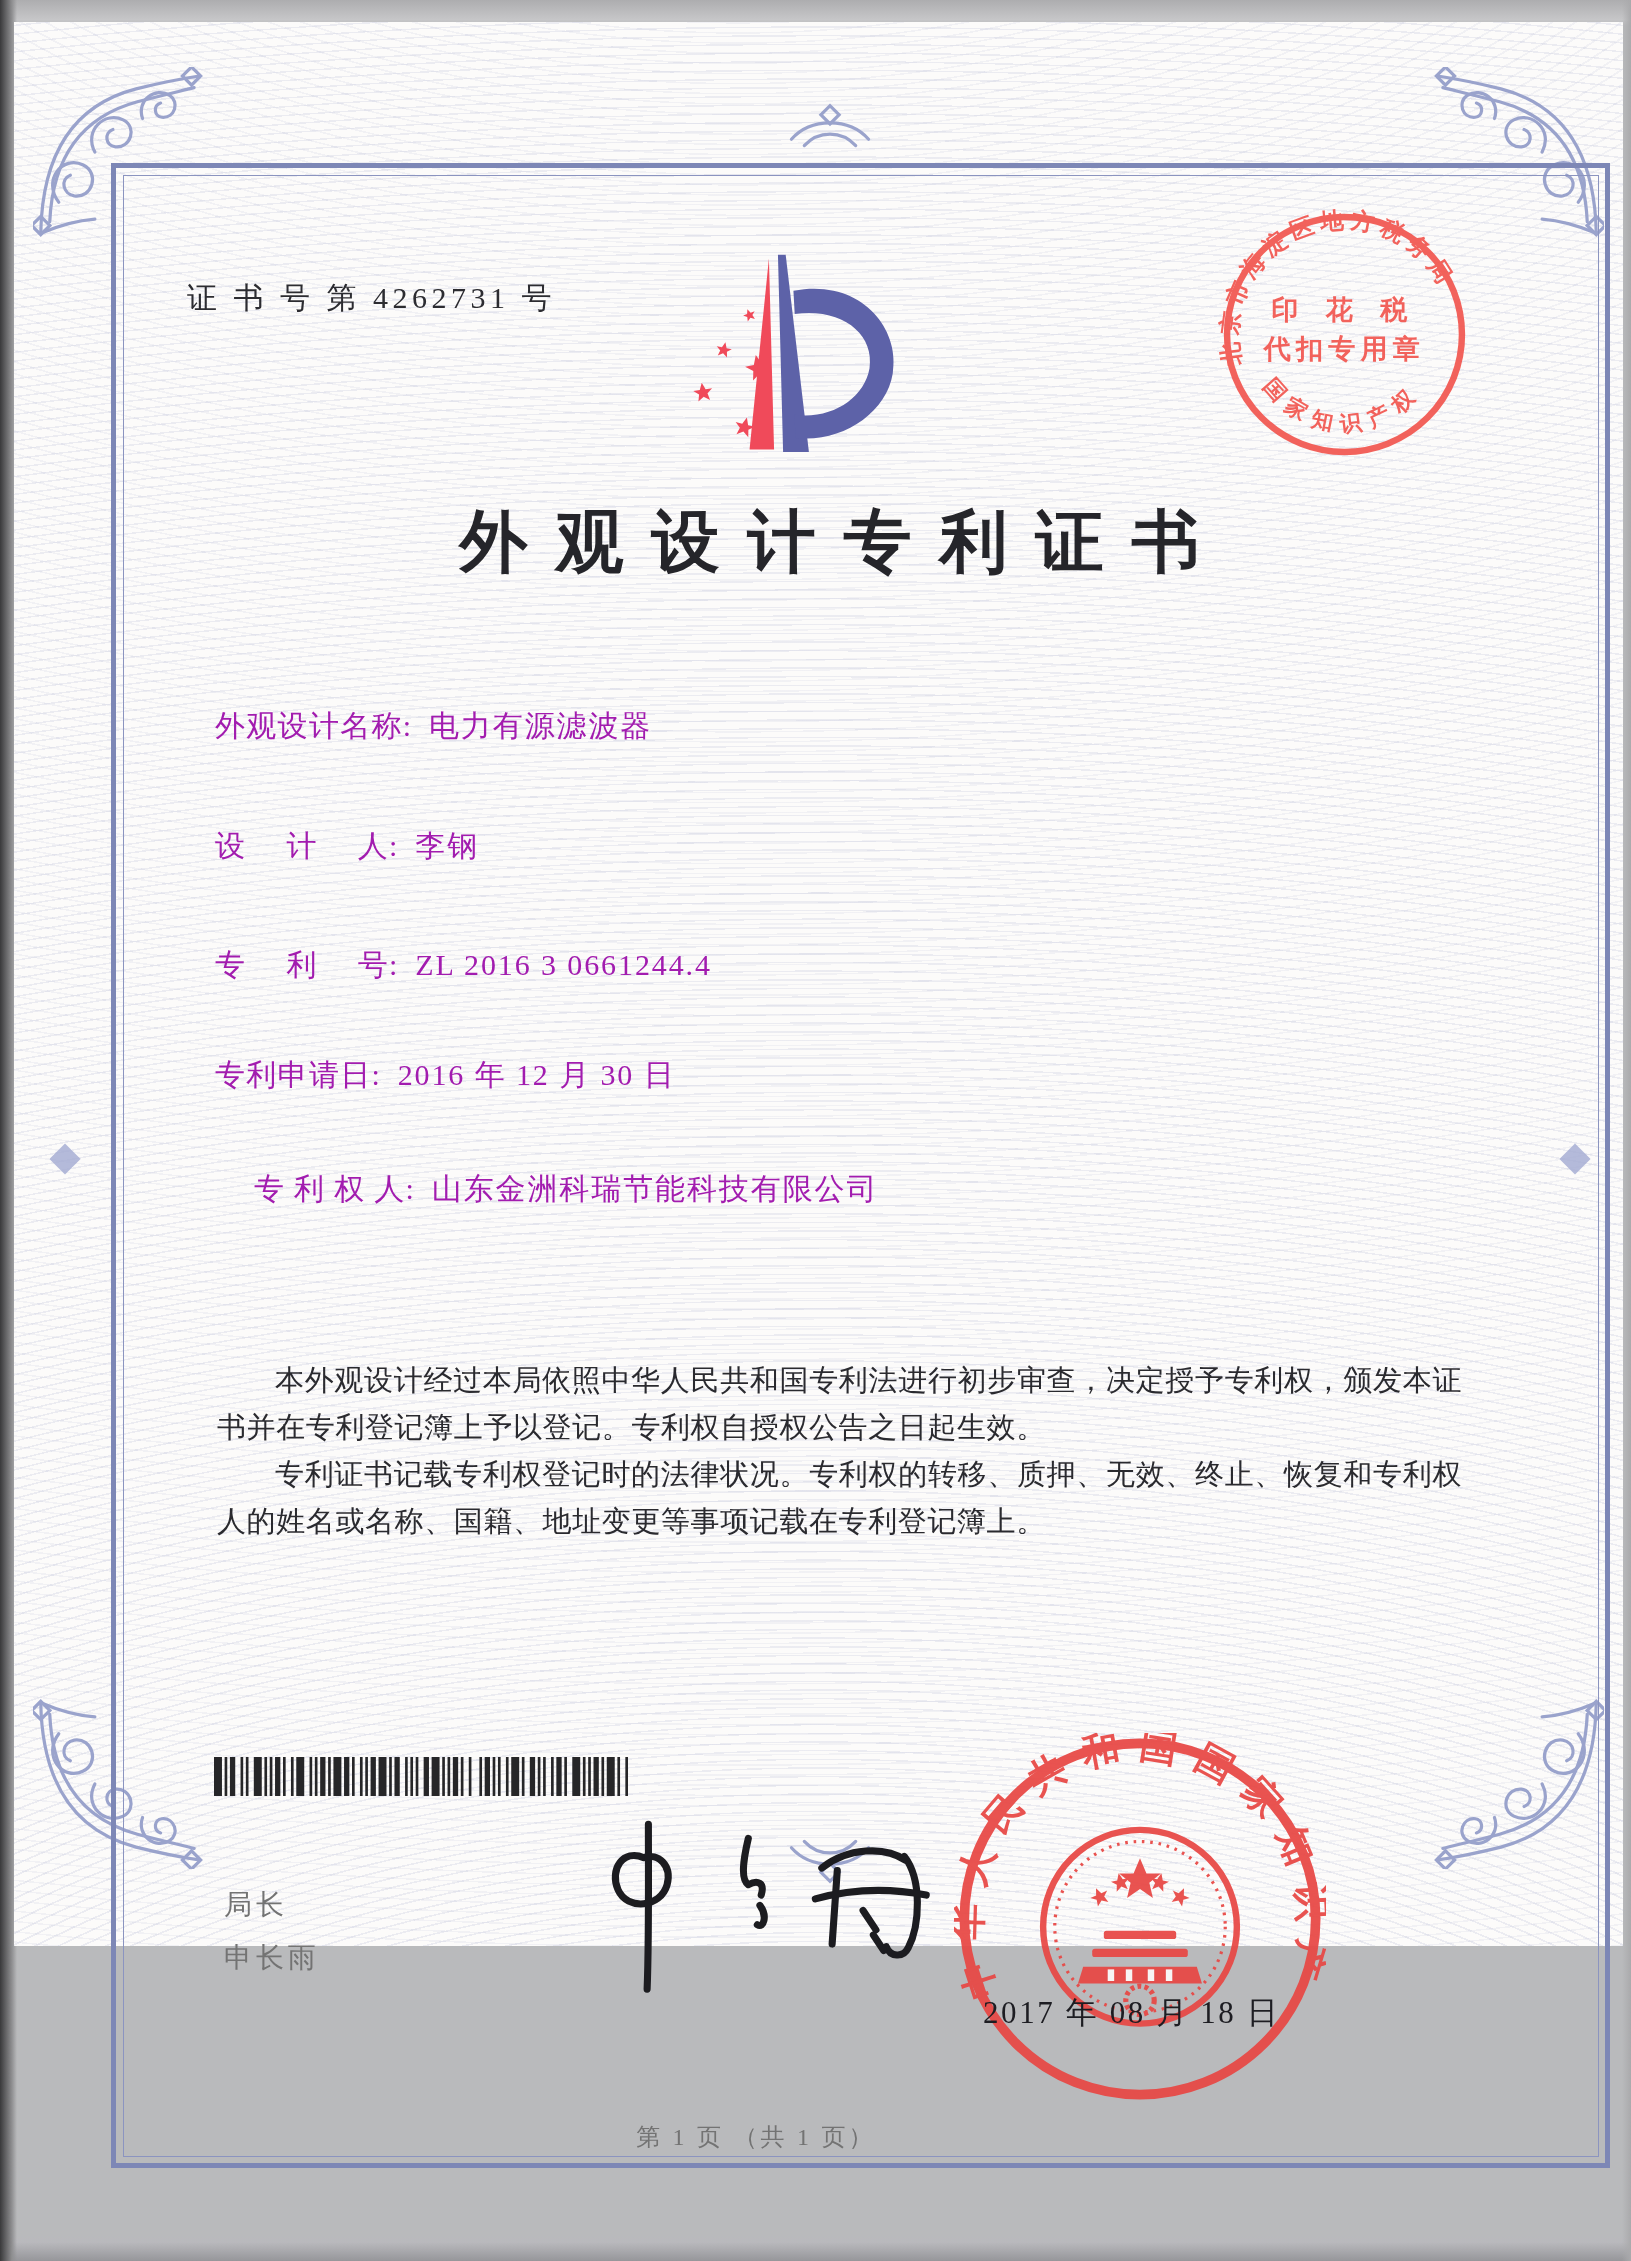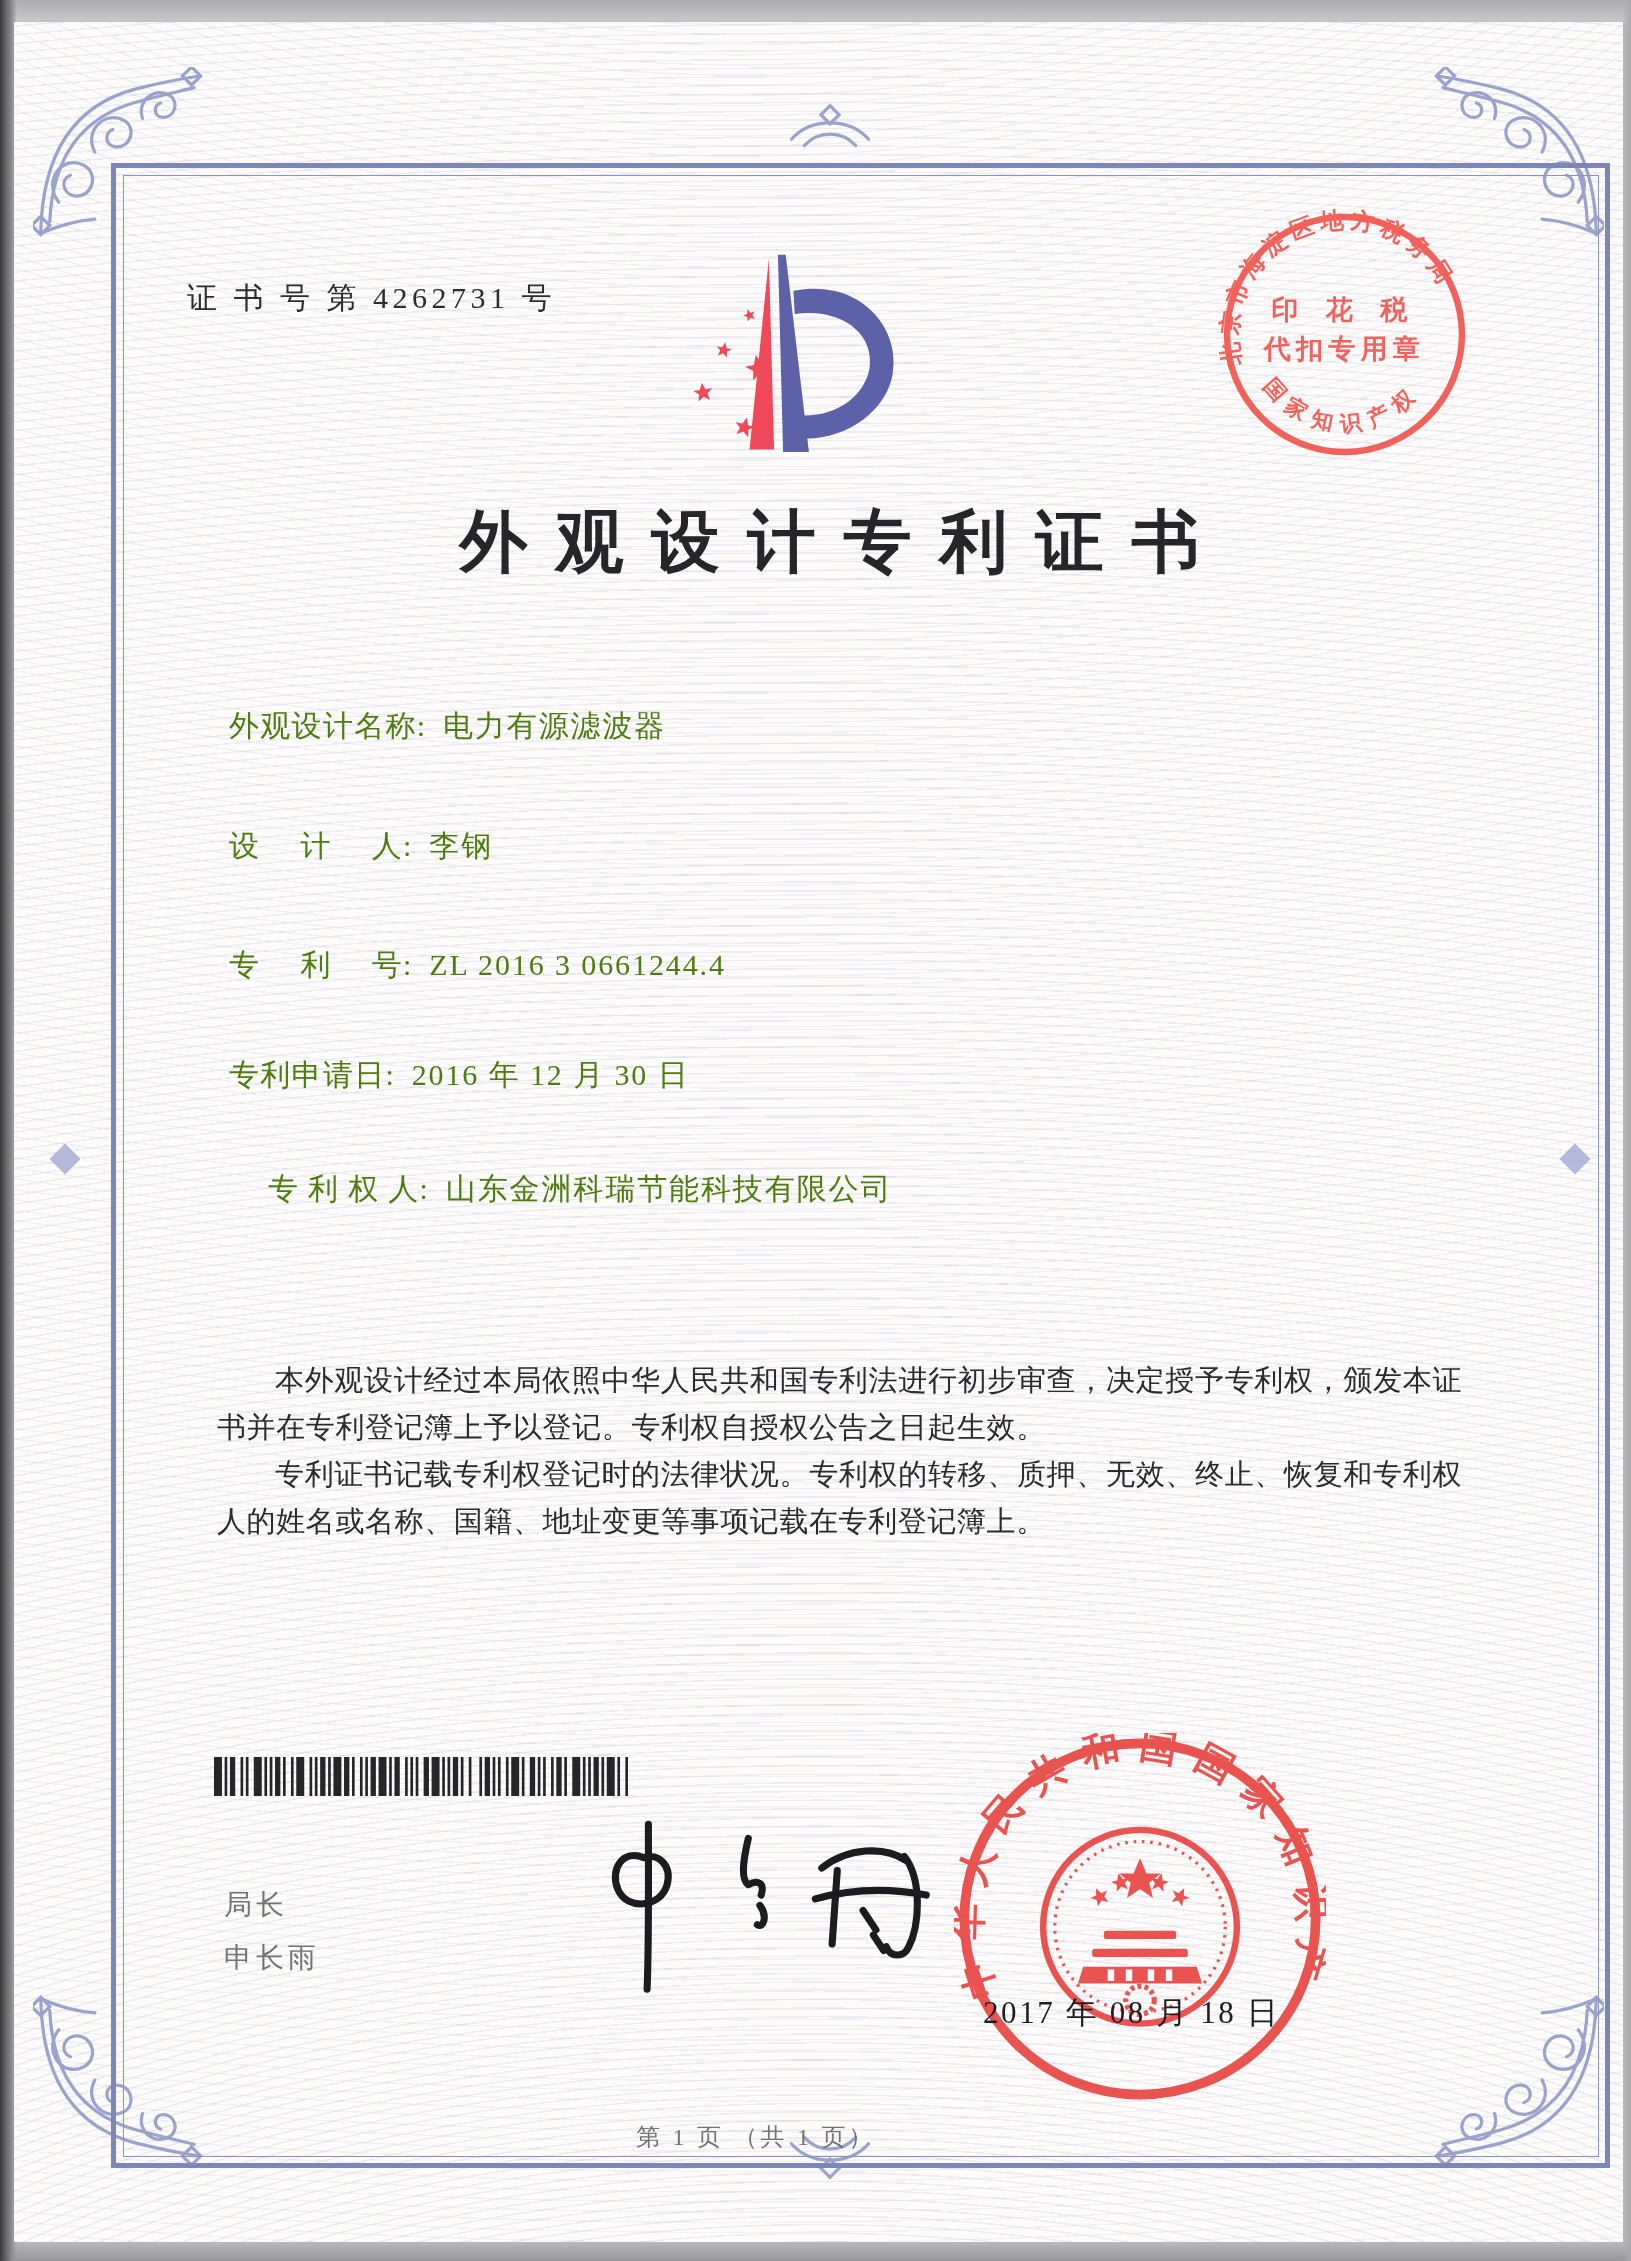--- a/index.html
+++ b/index.html
@@ -10,21 +10,21 @@
   }
   #page{position:relative;width:1631px;height:2261px;background:#b9babc;}
   
   .scan-edge{position:absolute;}
   #scan-left{left:0;top:0;width:17px;height:2261px;background:linear-gradient(90deg,#39393b,#8f8f91 70%,transparent);}
   #scan-top{left:0;top:0;width:1631px;height:26px;background:linear-gradient(180deg,#adadaf,#c6c6c8 75%,transparent);}
   #scan-bottom{left:0;bottom:0;width:1631px;height:27px;background:linear-gradient(0deg,#96969a,#b9b9bd 70%,transparent);}
   #scan-right{right:0;top:0;width:9px;height:2261px;background:linear-gradient(270deg,#aaaaac,transparent);}
   
   .paper{
-    position:absolute;left:14px;top:22px;width:1609px;height:2220px;
+    position:absolute;left:14px;top:22px;width:1609px;height:1924px;
     background:#fcfbfa;
   }
   .paper::before{ 
     content:"";position:absolute;inset:0;
     background:
       repeating-radial-gradient(2194px 1226px at 50% 125%, rgba(185,189,214,.25) 0 2.6px, rgba(0,0,0,0) 2.6px 15.5px),
       repeating-radial-gradient(2065px 1162px at 45% -20%, rgba(185,189,214,.16) 0 2.6px, rgba(0,0,0,0) 2.6px 18px);
   }
   
   .frame-outer{position:absolute;left:97px;top:141px;width:1489px;height:1995px;border:5.2px solid #7d87b6;}
@@ -41,21 +41,21 @@
   .edge-diamond{position:absolute;width:22px;height:22px;background:#a7aed3;transform:rotate(45deg);opacity:.85;}
   #dia-left{left:40px;top:1126px;}
   #dia-right{right:37px;top:1126px;}
   
   .cert-no{position:absolute;left:173px;top:256px;font-size:30px;color:#2c2c31;letter-spacing:4.5px;}
   .logo{position:absolute;left:653px;top:230px;width:258px;height:226px;}
   .title{
     position:absolute;left:0;top:475px;width:1631px;text-align:center;
     font-size:68px;font-weight:700;color:#25252a;letter-spacing:28px;text-indent:28px;
   }
-  .field{position:absolute;left:215px;font-size:30px;color:#4d7c0f;white-space:nowrap;}
+  .field{position:absolute;left:201px;font-size:30px;color:#a21caf;white-space:nowrap;}
   .field .lab{letter-spacing:1.3px;}
   .field .val{margin-left:9px;letter-spacing:1.9px;}
   #f-name{top:684px;}
   #f-designer{top:804px;}
   #f-patno{top:923px;}
   #f-appdate{top:1033px;}
   #f-patentee{top:1147px;margin-left:39px;}
   #f-anndate{top:1262px;}
   .paras{position:absolute;left:203px;top:1335px;width:1245px;font-size:29px;color:#2a2a2f;}
   .paras p{margin:0;text-indent:2em;text-align:justify;line-height:47px;letter-spacing:0.6px;}

